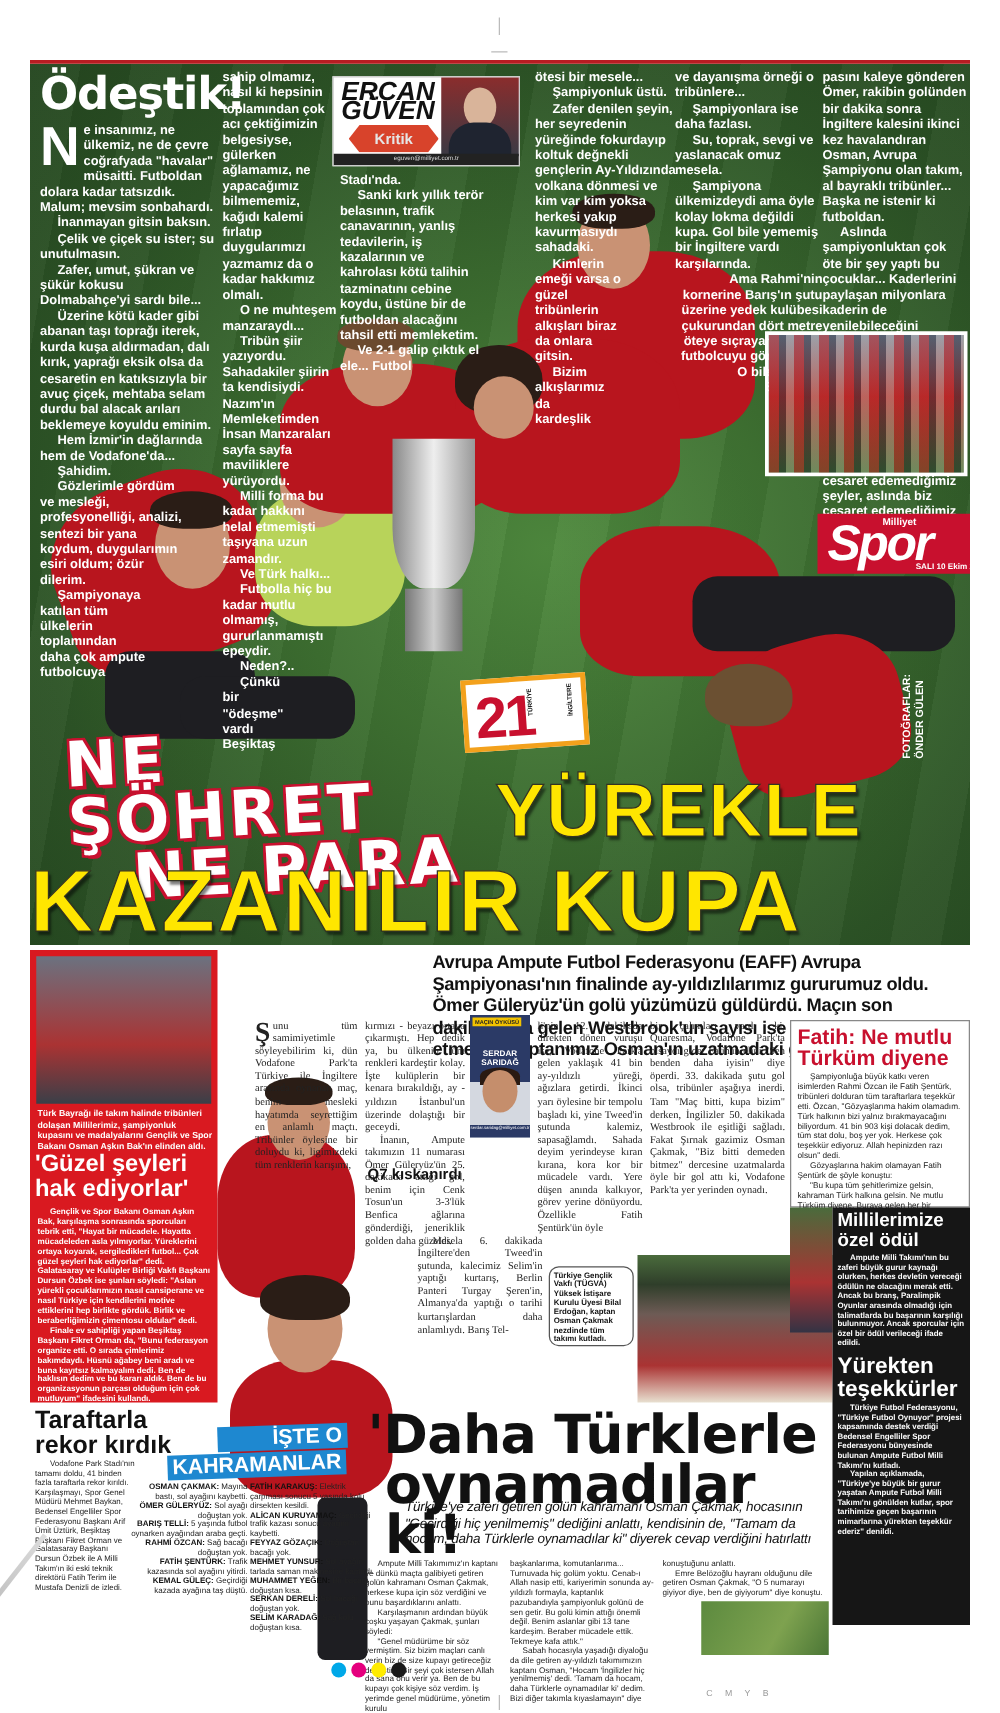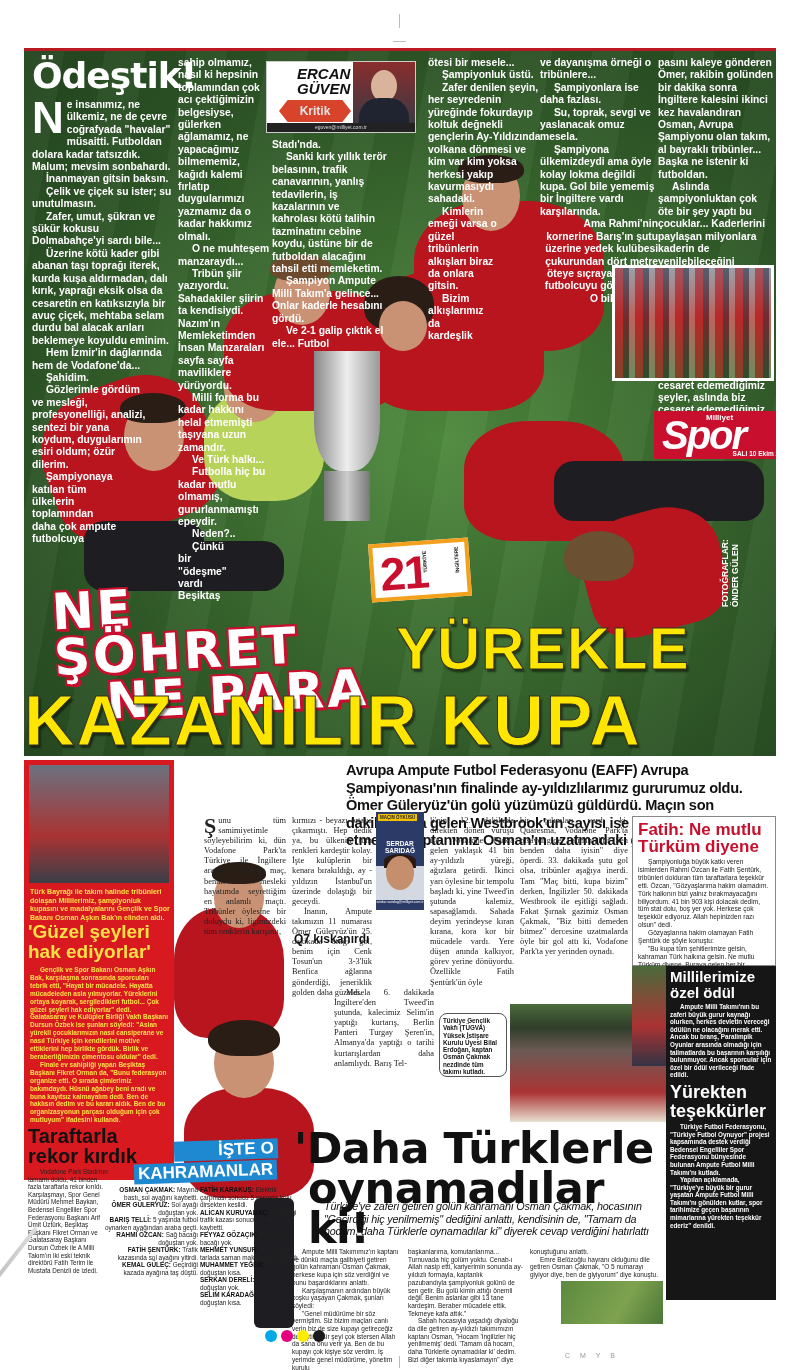--- a/index.html
+++ b/index.html
@@ -28,21 +28,21 @@
   .odestik {
     position: absolute; left: 8px; top: 4px; font-size: 36px; font-weight: 900;
     color: #fff; letter-spacing: -1px; font-family: "DejaVu Sans", sans-serif;
   }
   .dropcap { float: left; font-size: 44px; line-height: 38px; font-weight: 900; margin-right: 3px; }
 
   .author-box {
     position: absolute; left: 8px; top: 10px; width: 150px; height: 72px;
     background: #fff; border: 1px solid #ccc;
   }
-  .author-box .name { position: absolute; left: 6px; top: 4px; font-size: 15px; font-weight: 900; font-style: italic; line-height: 15px; color: #111; margin-left: 24px; }
+  .author-box .name { position: absolute; left: 6px; top: 4px; font-size: 21px; font-weight: 900; font-style: italic; line-height: 15px; color: #111; }
   .author-box .kritik {
     position: absolute; left: 12px; top: 38px; width: 72px; height: 22px;
     background: #d8432b; color: #e5e5e5; font-weight: bold; font-size: 12px;
     display: flex; align-items: center; justify-content: center;
     clip-path: polygon(12% 0,88% 0,100% 50%,88% 100%,12% 100%,0 50%);
   }
   .author-box .email { position: absolute; left: 0; bottom: 0; width: 100%; height: 9px; background: #222; color: #ddd; font-size: 5px; text-align: center; line-height: 9px; }
   .author-box .photo { position: absolute; right: 0; top: 0; width: 62px; height: 63px; background: linear-gradient(#8a2d2d, #3a3a44); }
   .author-box .photo .head { position: absolute; left: 18px; top: 8px; width: 26px; height: 32px; border-radius: 50%; background: #d9b49a; }
   .author-box .photo .suit { position: absolute; left: 6px; top: 36px; width: 50px; height: 27px; border-radius: 20px 20px 0 0; background: #1f2430; }
@@ -100,22 +100,22 @@
     font-size: 70px; font-weight: 900; color: #ffe600; line-height: 72px;
     -webkit-text-stroke: 1px #332; letter-spacing: 2px; text-shadow: 2px 3px 2px rgba(0,0,0,0.5);
   }
 
   
   .lead {
     position: absolute; left: 322px; top: 714px; width: 430px;
     font-size: 14.6px; font-weight: bold; line-height: 17.5px; color: #111; letter-spacing: -0.3px;
   }
   .red-panel {
-    position: absolute; left: 0; top: 712px; width: 150px; height: 420px;
-    background: #d91920; color: #fde047;
+    position: absolute; left: 0; top: 712px; width: 150px; height: 362px;
+    background: #d91920; color: #ffffff;
   }
   .red-panel .photo { position: absolute; left: 5px; top: 5px; width: 140px; height: 118px; background: linear-gradient(#6b7280, #a33 60%, #3a3f48); }
   .red-panel .caption { position: absolute; left: 6px; top: 128px; width: 140px; font-size: 7px; line-height: 8.5px; font-weight: bold; }
   .red-panel .title { position: absolute; left: 4px; top: 162px; width: 146px; font-size: 19px; line-height: 20px; font-weight: 900; }
   .red-panel .body { position: absolute; left: 6px; top: 206px; width: 138px; font-size: 6.5px; line-height: 7.9px; font-weight: bold; }
   .red-panel .body p { text-indent: 10px; }
 
   .serif-col { position: absolute; font-family: "Liberation Serif", serif; font-size: 8.4px; line-height: 10.1px; color: #222; text-align: justify; }
   .serif-col p { text-indent: 12px; }
   .subhead { position: absolute; font-size: 12px; font-weight: 900; color: #111; }
@@ -257,21 +257,20 @@
       <div class="photo">
         <div class="head"></div>
         <div class="suit"></div>
       </div>
       <div class="email">eguven@milliyet.com.tr</div>
     </div>
 
     <div class="col-text" style="left:248px;top:88px;width:115px;">
       <p class="noind">Stadı'nda.</p>
       <p>Sanki kırk yıllık terör belasının, trafik canavarının, yanlış tedavilerin, iş kazalarının ve kahrolası kötü talihin tazminatını cebine koydu, üstüne bir de futboldan alacağını tahsil etti memleketim.</p>
-      <p>Şampiyon Ampute Milli Takım'a gelince... Onlar kaderle hesabını gördü.</p>
       <p>Ve 2-1 galip çıktık el ele... Futbol</p>
     </div>
 
     <div class="col-text" style="left:404px;top:6px;width:115px;">
       <p class="noind">ötesi bir mesele...</p>
       <p>Şampiyonluk üstü.</p>
       <p>Zafer denilen şeyin, her seyredenin yüreğinde fokurdayıp koltuk değnekli gençlerin Ay-Yıldızında volkana dönmesi ve kim var kim yoksa herkesi yakıp kavurmasıydı sahadaki.</p>
       <p style="width:75px;">Kimlerin emeği varsa o güzel tribünlerin alkışları biraz da onlara gitsin.</p>
       <p style="width:48px;">Bizim alkışlarımız da kardeşlik</p>
     </div>

